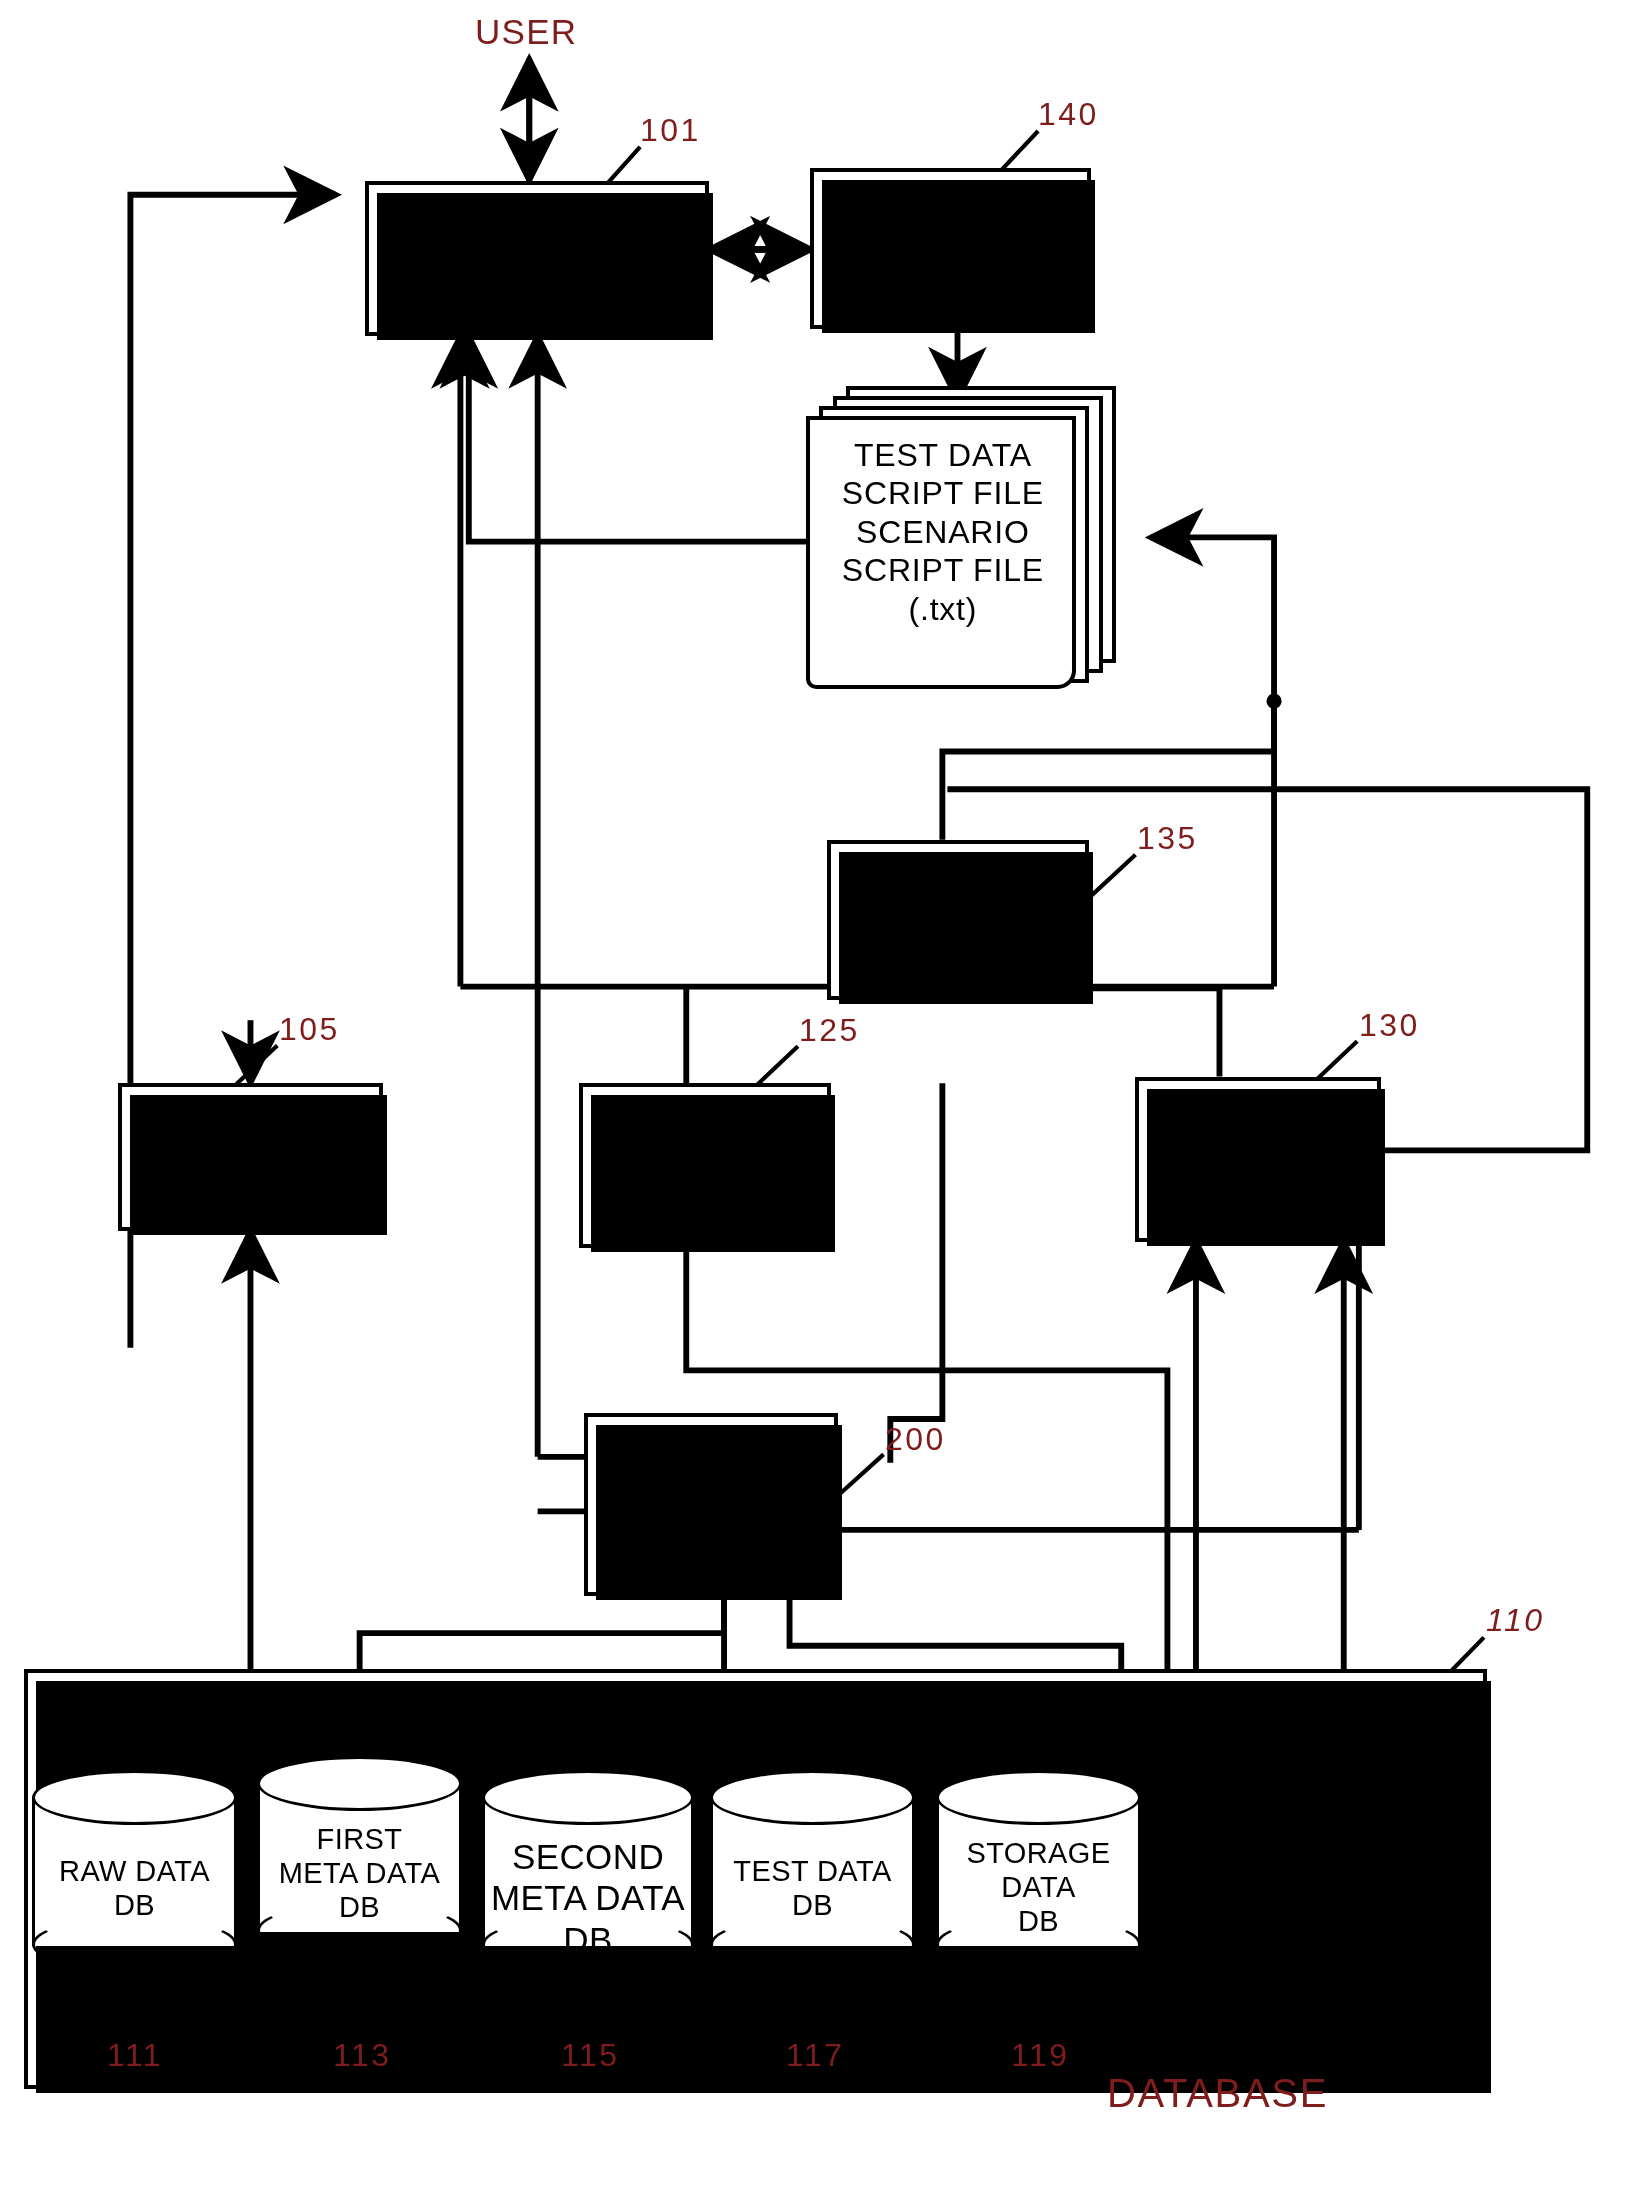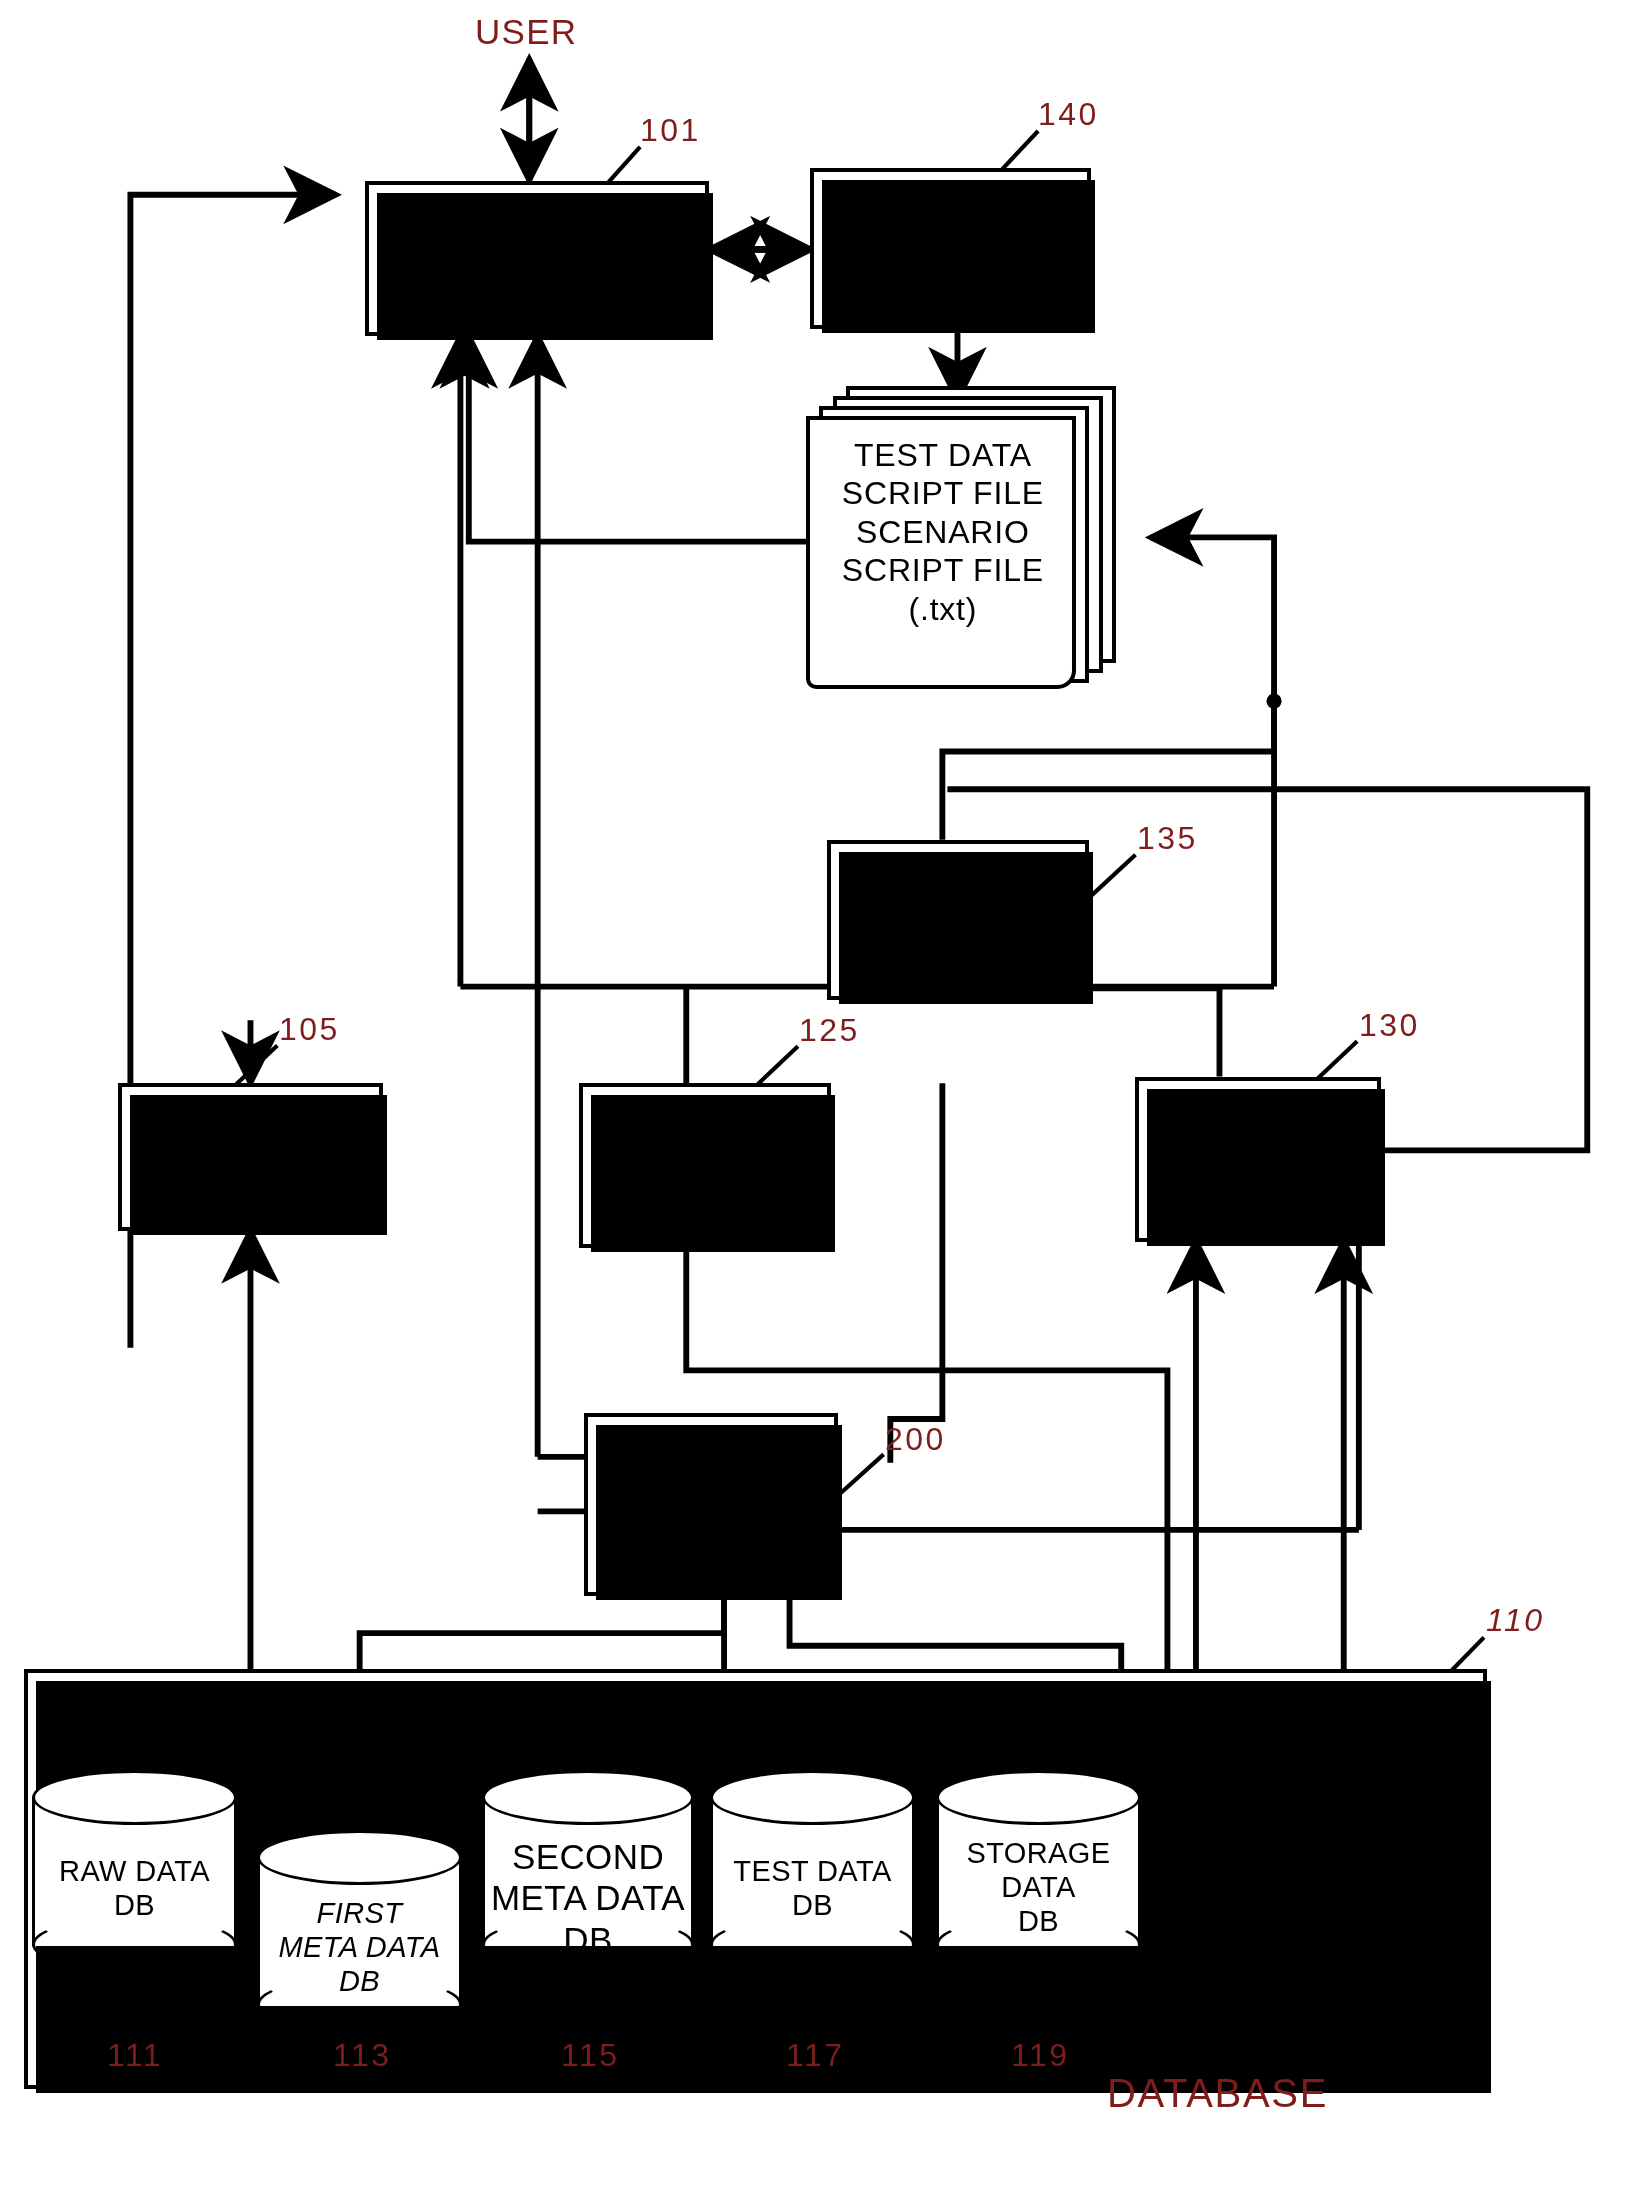--- a/index.html
+++ b/index.html
@@ -306,21 +306,21 @@
   <div class="cyl" style="left:32px; top:1770px; width:205px; height:203px;">
     <div class="cyl-body" style="top:27px; height:149px;"></div>
     <div class="cyl-bot" style="top:146px; height:57px;"></div>
     <div class="cyl-top" style="top:0px; height:55px;"></div>
     <div class="cyl-label" style="top:84px; font-size:29px;">
       <span class="ln">RAW DATA</span>
       <span class="ln">DB</span>
     </div>
   </div>
 
-  <div class="cyl" style="left:257px; top:1830px; width:205px; height:203px;font-style:italic;">
+  <div class="cyl" style="left:257px; top:1756px; width:205px; height:203px;">
     <div class="cyl-body" style="top:27px; height:149px;"></div>
     <div class="cyl-bot" style="top:146px; height:57px;"></div>
     <div class="cyl-top" style="top:0px; height:55px;"></div>
     <div class="cyl-label" style="top:66px; font-size:29px;">
       <span class="ln">FIRST</span>
       <span class="ln">META DATA</span>
       <span class="ln">DB</span>
     </div>
   </div>
 

